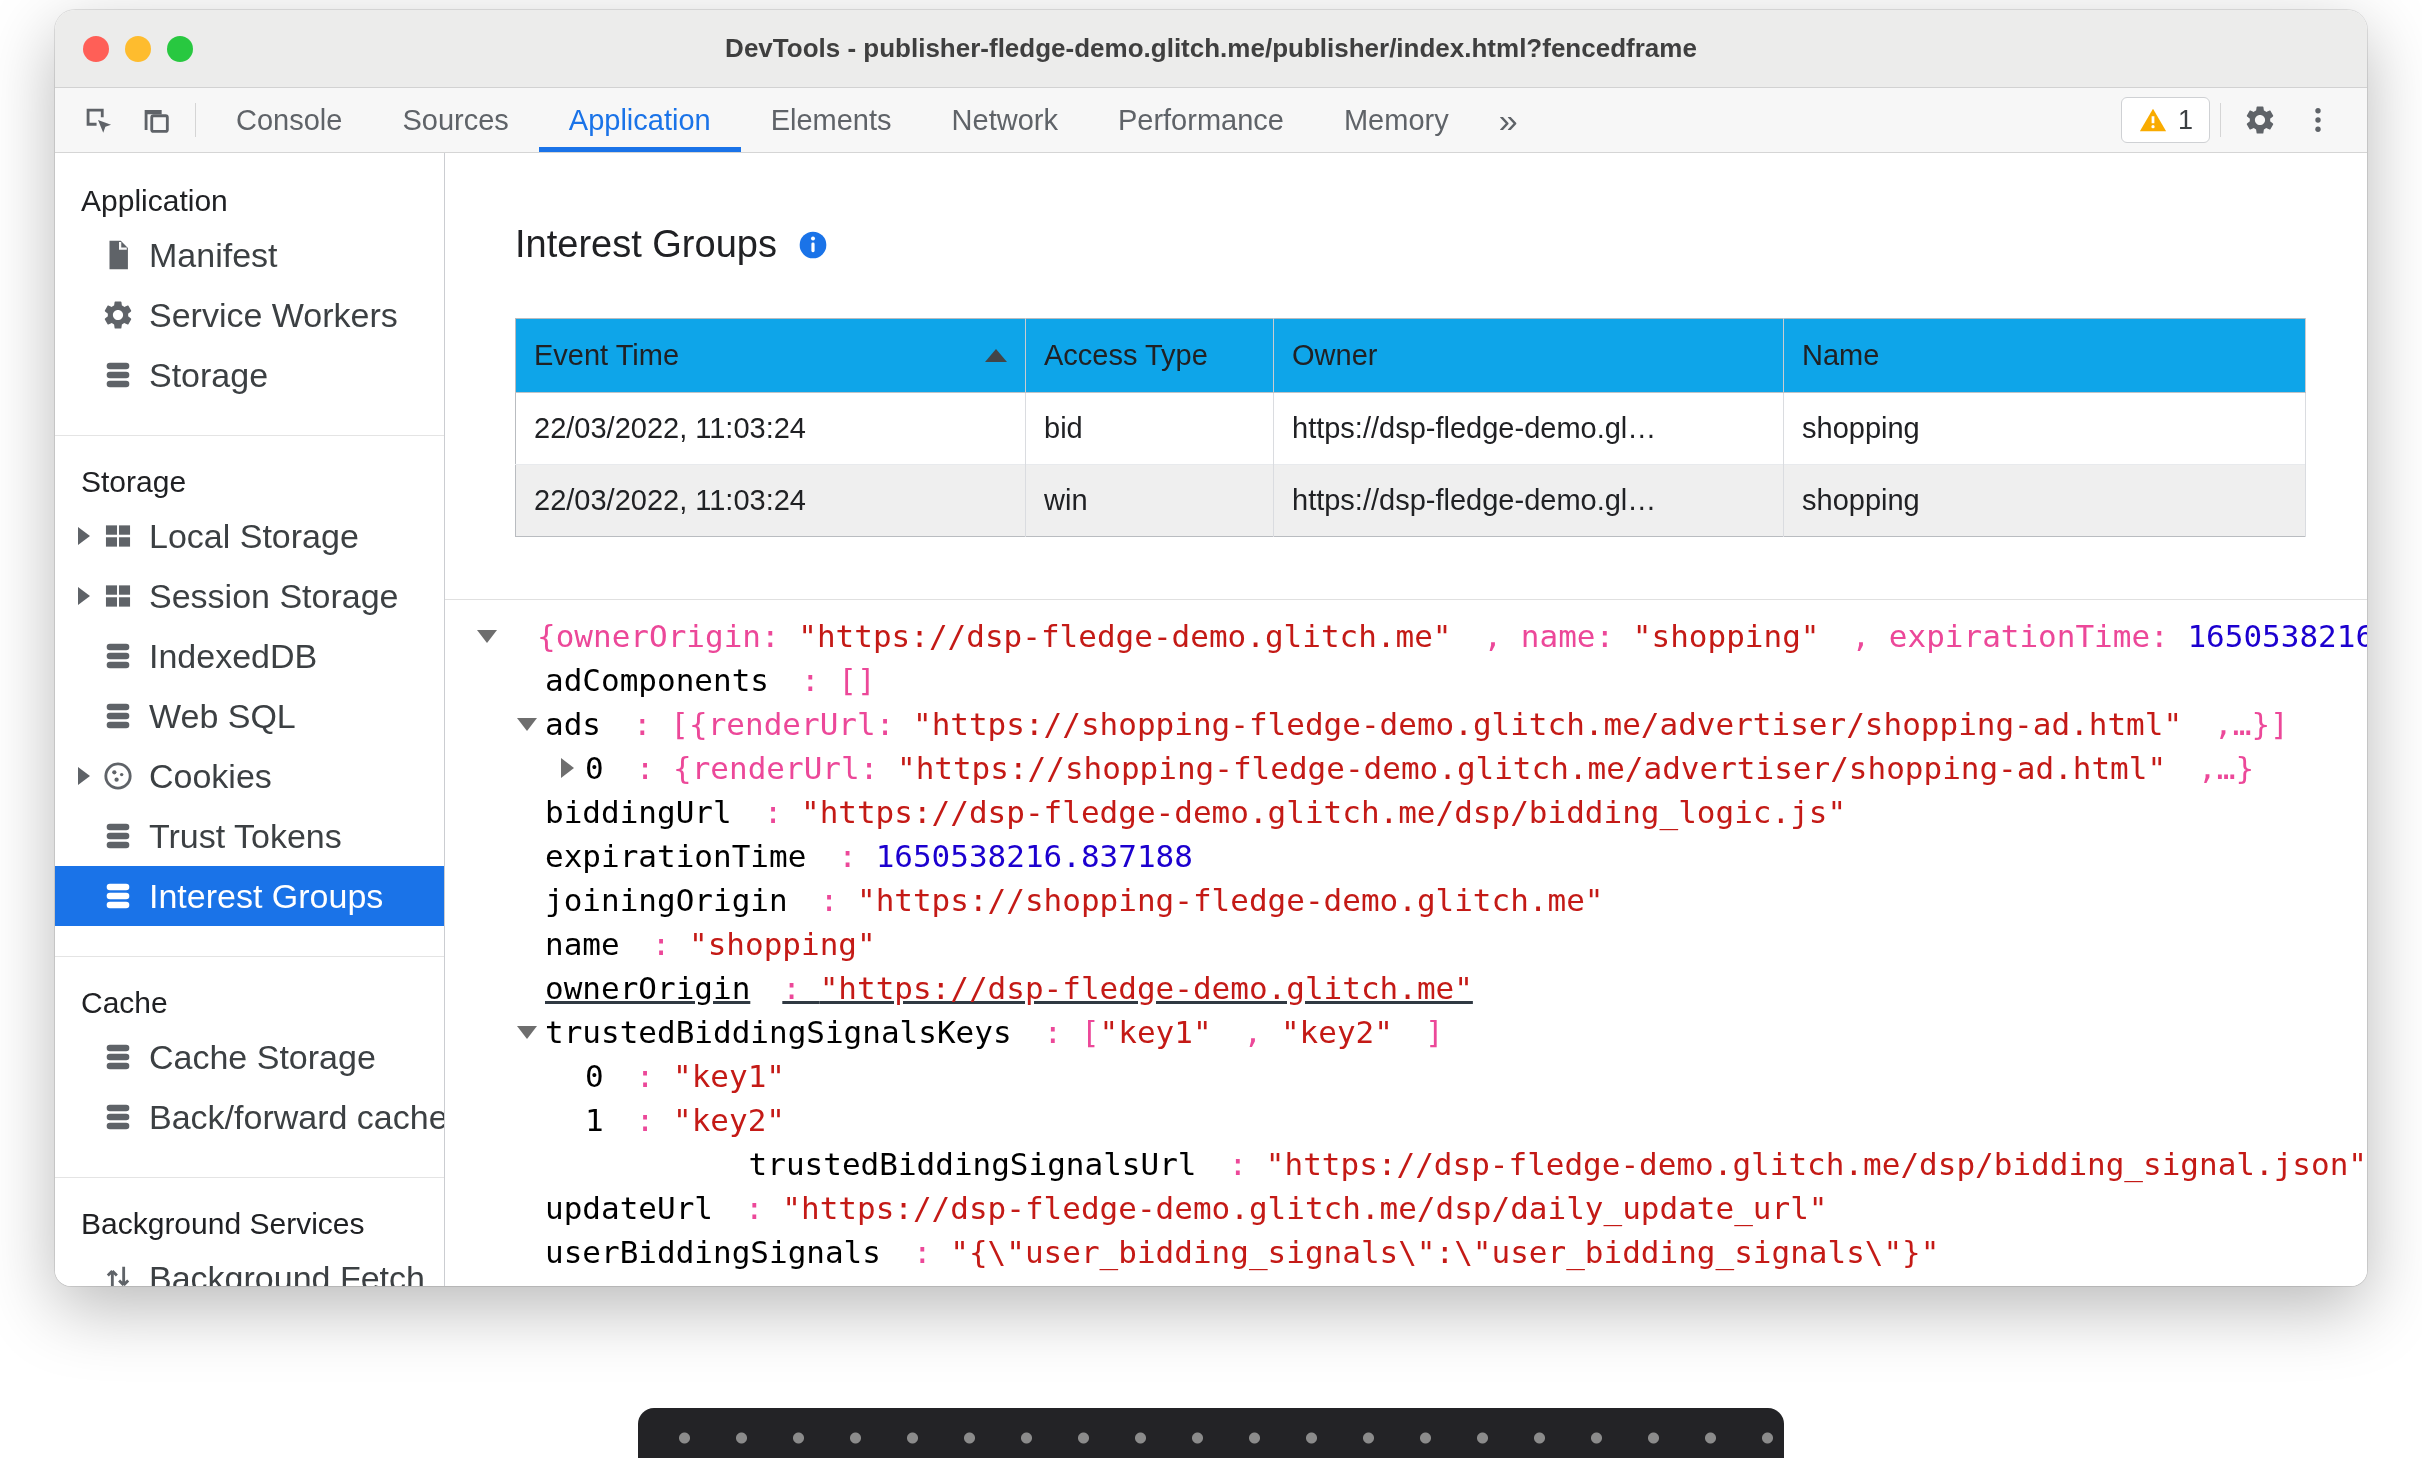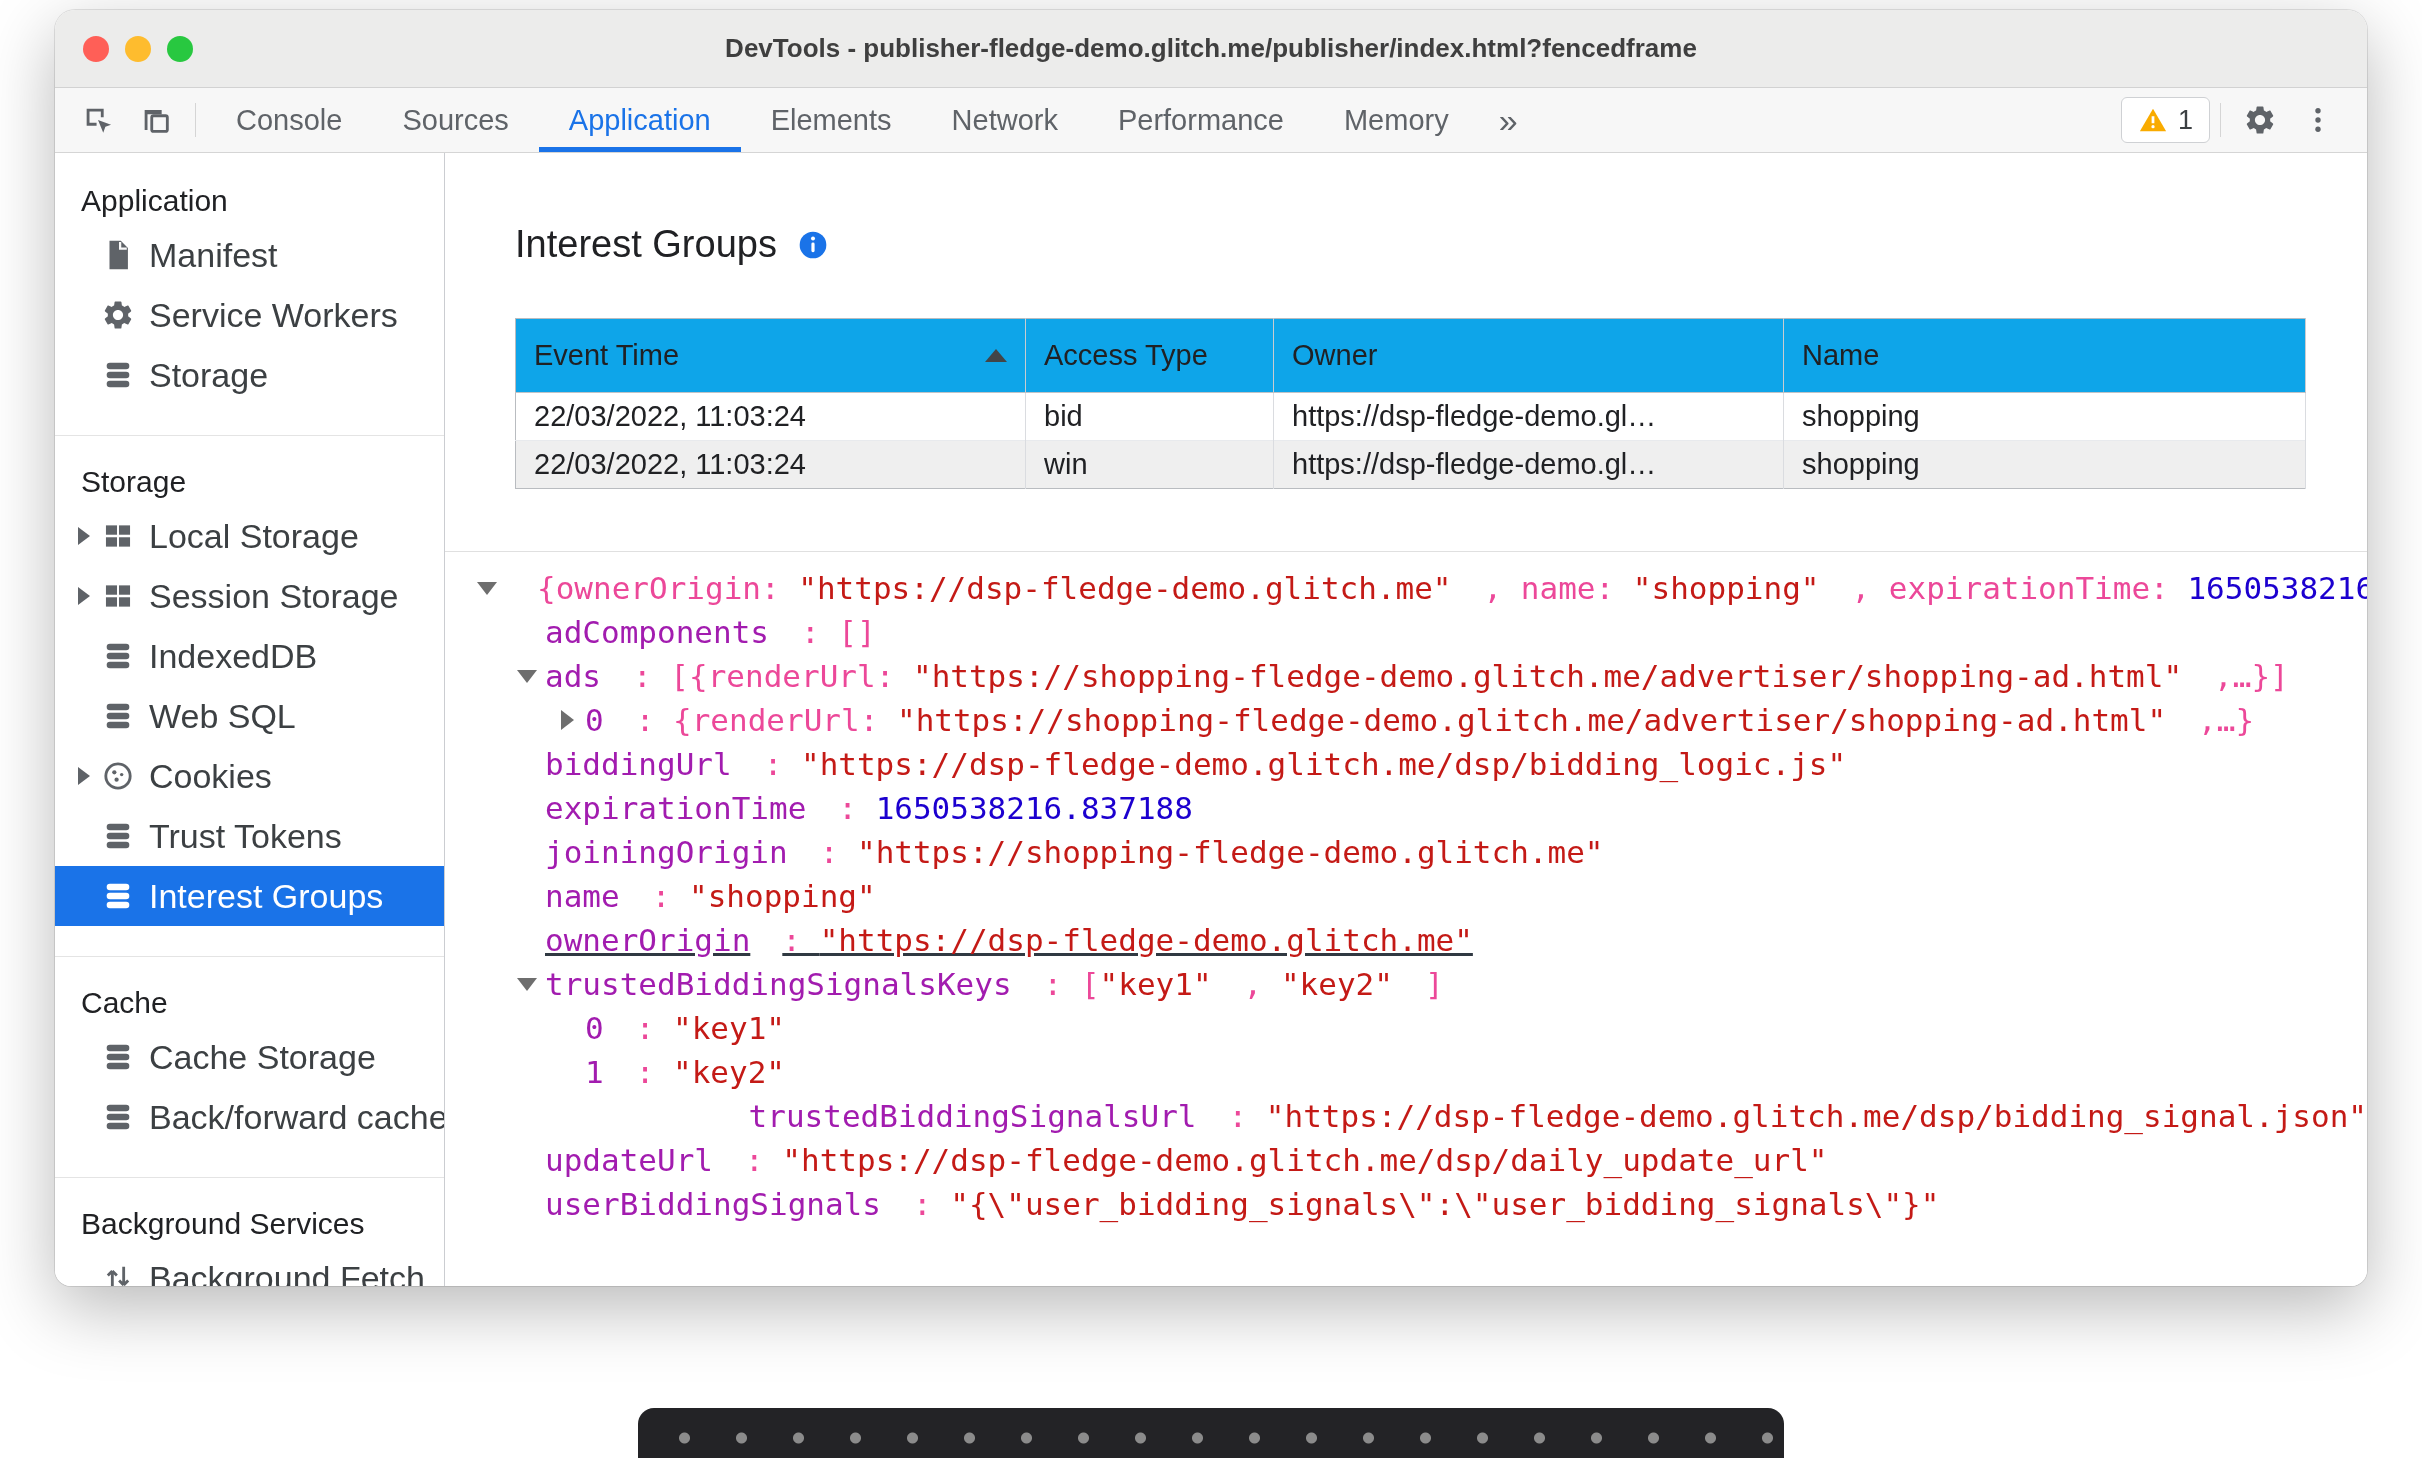--- a/index.html
+++ b/index.html
@@ -60,34 +60,34 @@
   .main-title h1 { font-size:38px; font-weight:400; color:#202124; }
   .info-btn svg { width:32px; height:32px; display:block; }
 
   table.ig-table { margin:52px 0 0 70px; width:1790px; table-layout:fixed; border-collapse:collapse;
                    font-size:29px; color:#202124; border:1px solid #b9bcc0; }
   .ig-table th { background:#0ea5e9; font-weight:400; text-align:left; height:74px;
                  border-right:1px solid #c9ccd0; border-bottom:1px solid #c0c3c7; }
   .th-inner { display:flex; align-items:center; justify-content:space-between; padding:0 18px; }
   .sort-arrow { width:0; height:0; border-left:11px solid transparent; border-right:11px solid transparent;
                 border-bottom:13px solid #424548; }
-  .ig-table td { height:48px; padding:0 18px; border-right:1px solid #dadce0; border-top:1px solid #e8eaed;
+  .ig-table td { height:72px; padding:0 18px; border-right:1px solid #dadce0; border-top:1px solid #e8eaed;
                  white-space:nowrap; overflow:hidden; }
   .ig-table tbody tr:nth-child(even) td { background:#efefef; }
 
   
   .tree-wrap { margin-top:62px; border-top:1px solid #e0e0e0; padding:14px 0 0 24px; }
   .tree { font-family:"DejaVu Sans Mono", monospace; font-size:31px; color:#303942; white-space:nowrap; overflow:hidden; }
   .tree-line { height:44px; display:flex; align-items:center; }
   .tree-line span.seg { white-space:pre; flex:0 0 auto; }
   .tree-arrow { width:36px; flex:0 0 auto; display:flex; align-items:center; justify-content:center; }
   .tri-down { width:0; height:0; border-left:10px solid transparent; border-right:10px solid transparent; border-top:13px solid #6e6e6e; }
   .tri-right { width:0; height:0; border-top:10px solid transparent; border-bottom:10px solid transparent; border-left:13px solid #6e6e6e; }
   .seg-plain { color:#ec4899;margin-left:32px; }
-  .seg-key { color:#a21caf; }
+  .seg-key { color:#000000; }
   .seg-string { color:#c41a16; }
   .seg-number { color:#1c00cf; }
 
   
   .dock { position:absolute; left:50%; transform:translateX(-50%); top:1408px; width:1146px; height:60px;
           background:rgba(35,35,38,.96); border-radius:16px 16px 0 0;
           background-image:radial-gradient(circle, #8b8b8b 5px, rgba(0,0,0,0) 6px);
           background-size:57px 40px; background-repeat:repeat-x; background-position:18px 10px;
           background-color:#232326; }
 </style>

